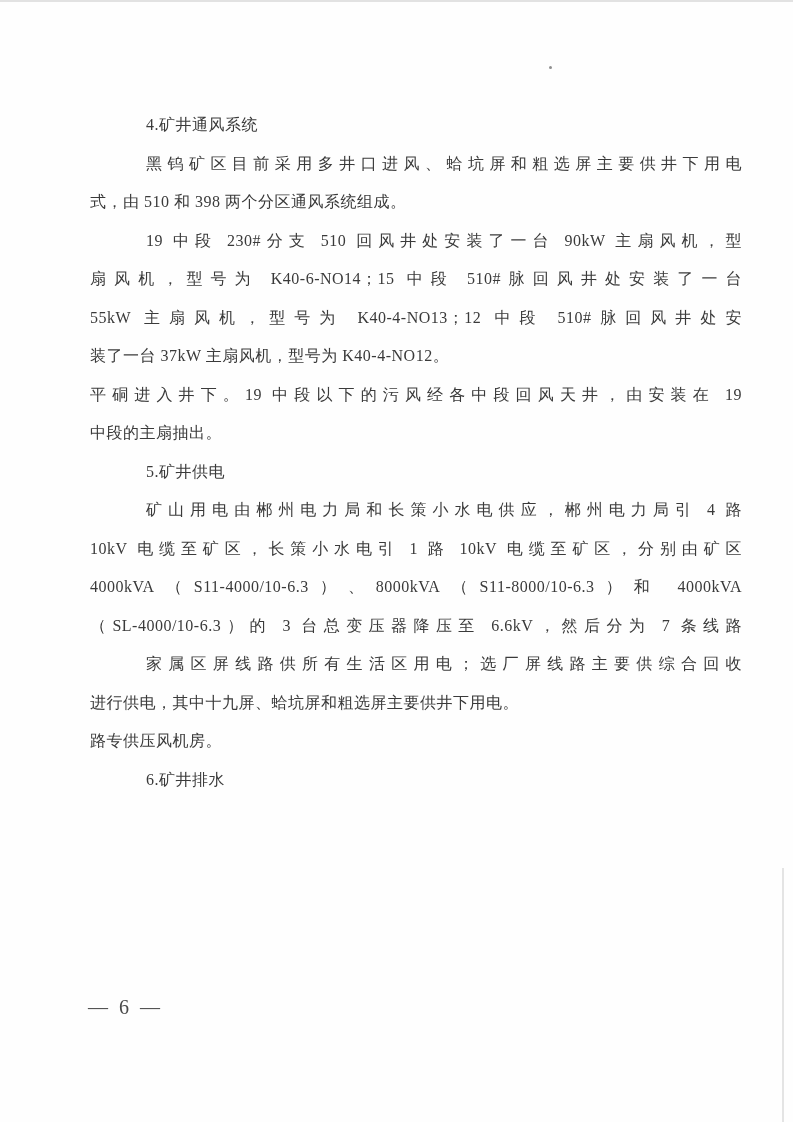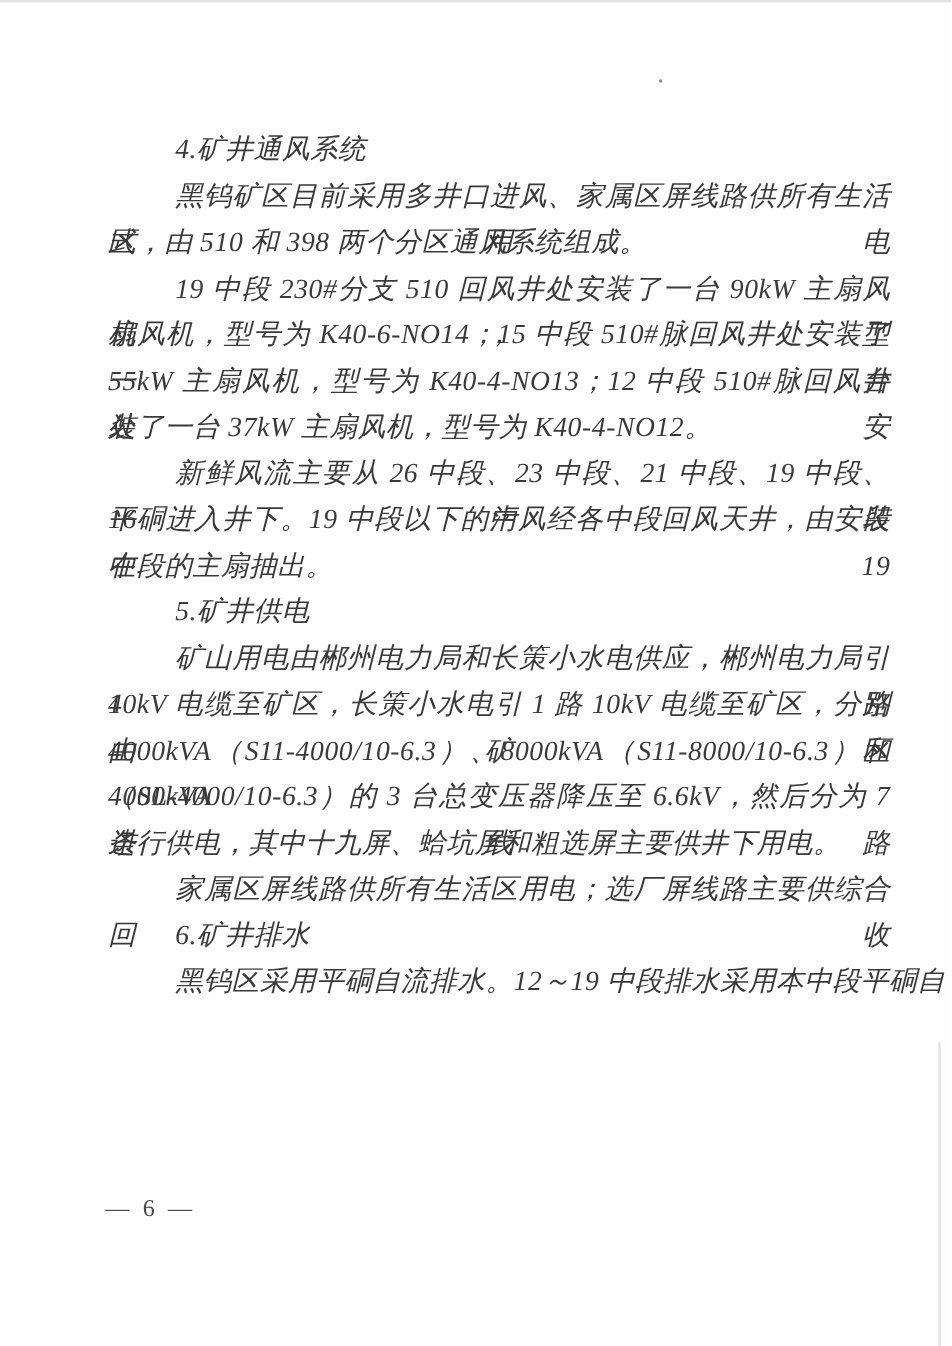--- a/index.html
+++ b/index.html
@@ -44,25 +44,24 @@
   }
   .content {
     position: absolute;
     left: 90px;
     top: 106px;
     width: 652px;
   }
   .line {
     height: 38.5px;
     line-height: 38.5px;
-    font-size: 23px;
+    font-size: 16px;
     letter-spacing: 0.5px;
     white-space: nowrap;
     overflow: visible;
-    font-style: italic;
   }
   
   .fill {
     white-space: normal;
     text-align: justify;
     text-align-last: justify;
     -moz-text-align-last: justify;
   }
   
   .indent {
@@ -82,35 +81,34 @@
 <body>
 
 <div class="page">
 
   <div class="scan-top-line"></div>
   <div class="scan-speck"></div>
   <div class="scan-right-line"></div>
 
   <div class="content">
     <div class="line indent">4.矿井通风系统</div>
-    <div class="line indent fill">黑钨矿区目前采用多井口进风、家属区屏线路供所有生活区用电</div>
+    <div class="line indent fill">黑钨矿区目前采用多井口进风、蛤坑屏和粗选屏主要供井下用电</div>
     <div class="line">式，由 510 和 398 两个分区通风系统组成。</div>
     <div class="line indent fill">19 中段 230#分支 510 回风井处安装了一台 90kW 主扇风机，型</div>
     <div class="line fill">扇风机，型号为 K40-6-NO14；15 中段 510#脉回风井处安装了一台</div>
     <div class="line fill">55kW 主扇风机，型号为 K40-4-NO13；12 中段 510#脉回风井处安</div>
     <div class="line">装了一台 37kW 主扇风机，型号为 K40-4-NO12。</div>
-    <div class="line indent fill">新鲜风流主要从 26 中段、23 中段、21 中段、19 中段、16 中段</div>
     <div class="line fill">平硐进入井下。19 中段以下的污风经各中段回风天井，由安装在 19</div>
     <div class="line">中段的主扇抽出。</div>
     <div class="line indent">5.矿井供电</div>
     <div class="line indent fill">矿山用电由郴州电力局和长策小水电供应，郴州电力局引 4 路</div>
     <div class="line fill">10kV 电缆至矿区，长策小水电引 1 路 10kV 电缆至矿区，分别由矿区</div>
     <div class="line fill">4000kVA（S11-4000/10-6.3）、8000kVA（S11-8000/10-6.3）和 4000kVA</div>
     <div class="line fill">（SL-4000/10-6.3）的 3 台总变压器降压至 6.6kV，然后分为 7 条线路</div>
+    <div class="line indent fill">家属区屏线路供所有生活区用电；选厂屏线路主要供综合回收</div>
     <div class="line">进行供电，其中十九屏、蛤坑屏和粗选屏主要供井下用电。</div>
-    <div class="line indent fill">家属区屏线路供所有生活区用电；选厂屏线路主要供综合回收</div>
+    <div class="line">路专供压风机房。</div>
     <div class="line indent">6.矿井排水</div>
-    <div class="line indent">黑钨区采用平硐自流排水。12～19 中段排水采用本中段平硐自</div>
   </div>
 
   <div class="footer">— 6 —</div>
 
 </div>
 
 </body></html>

